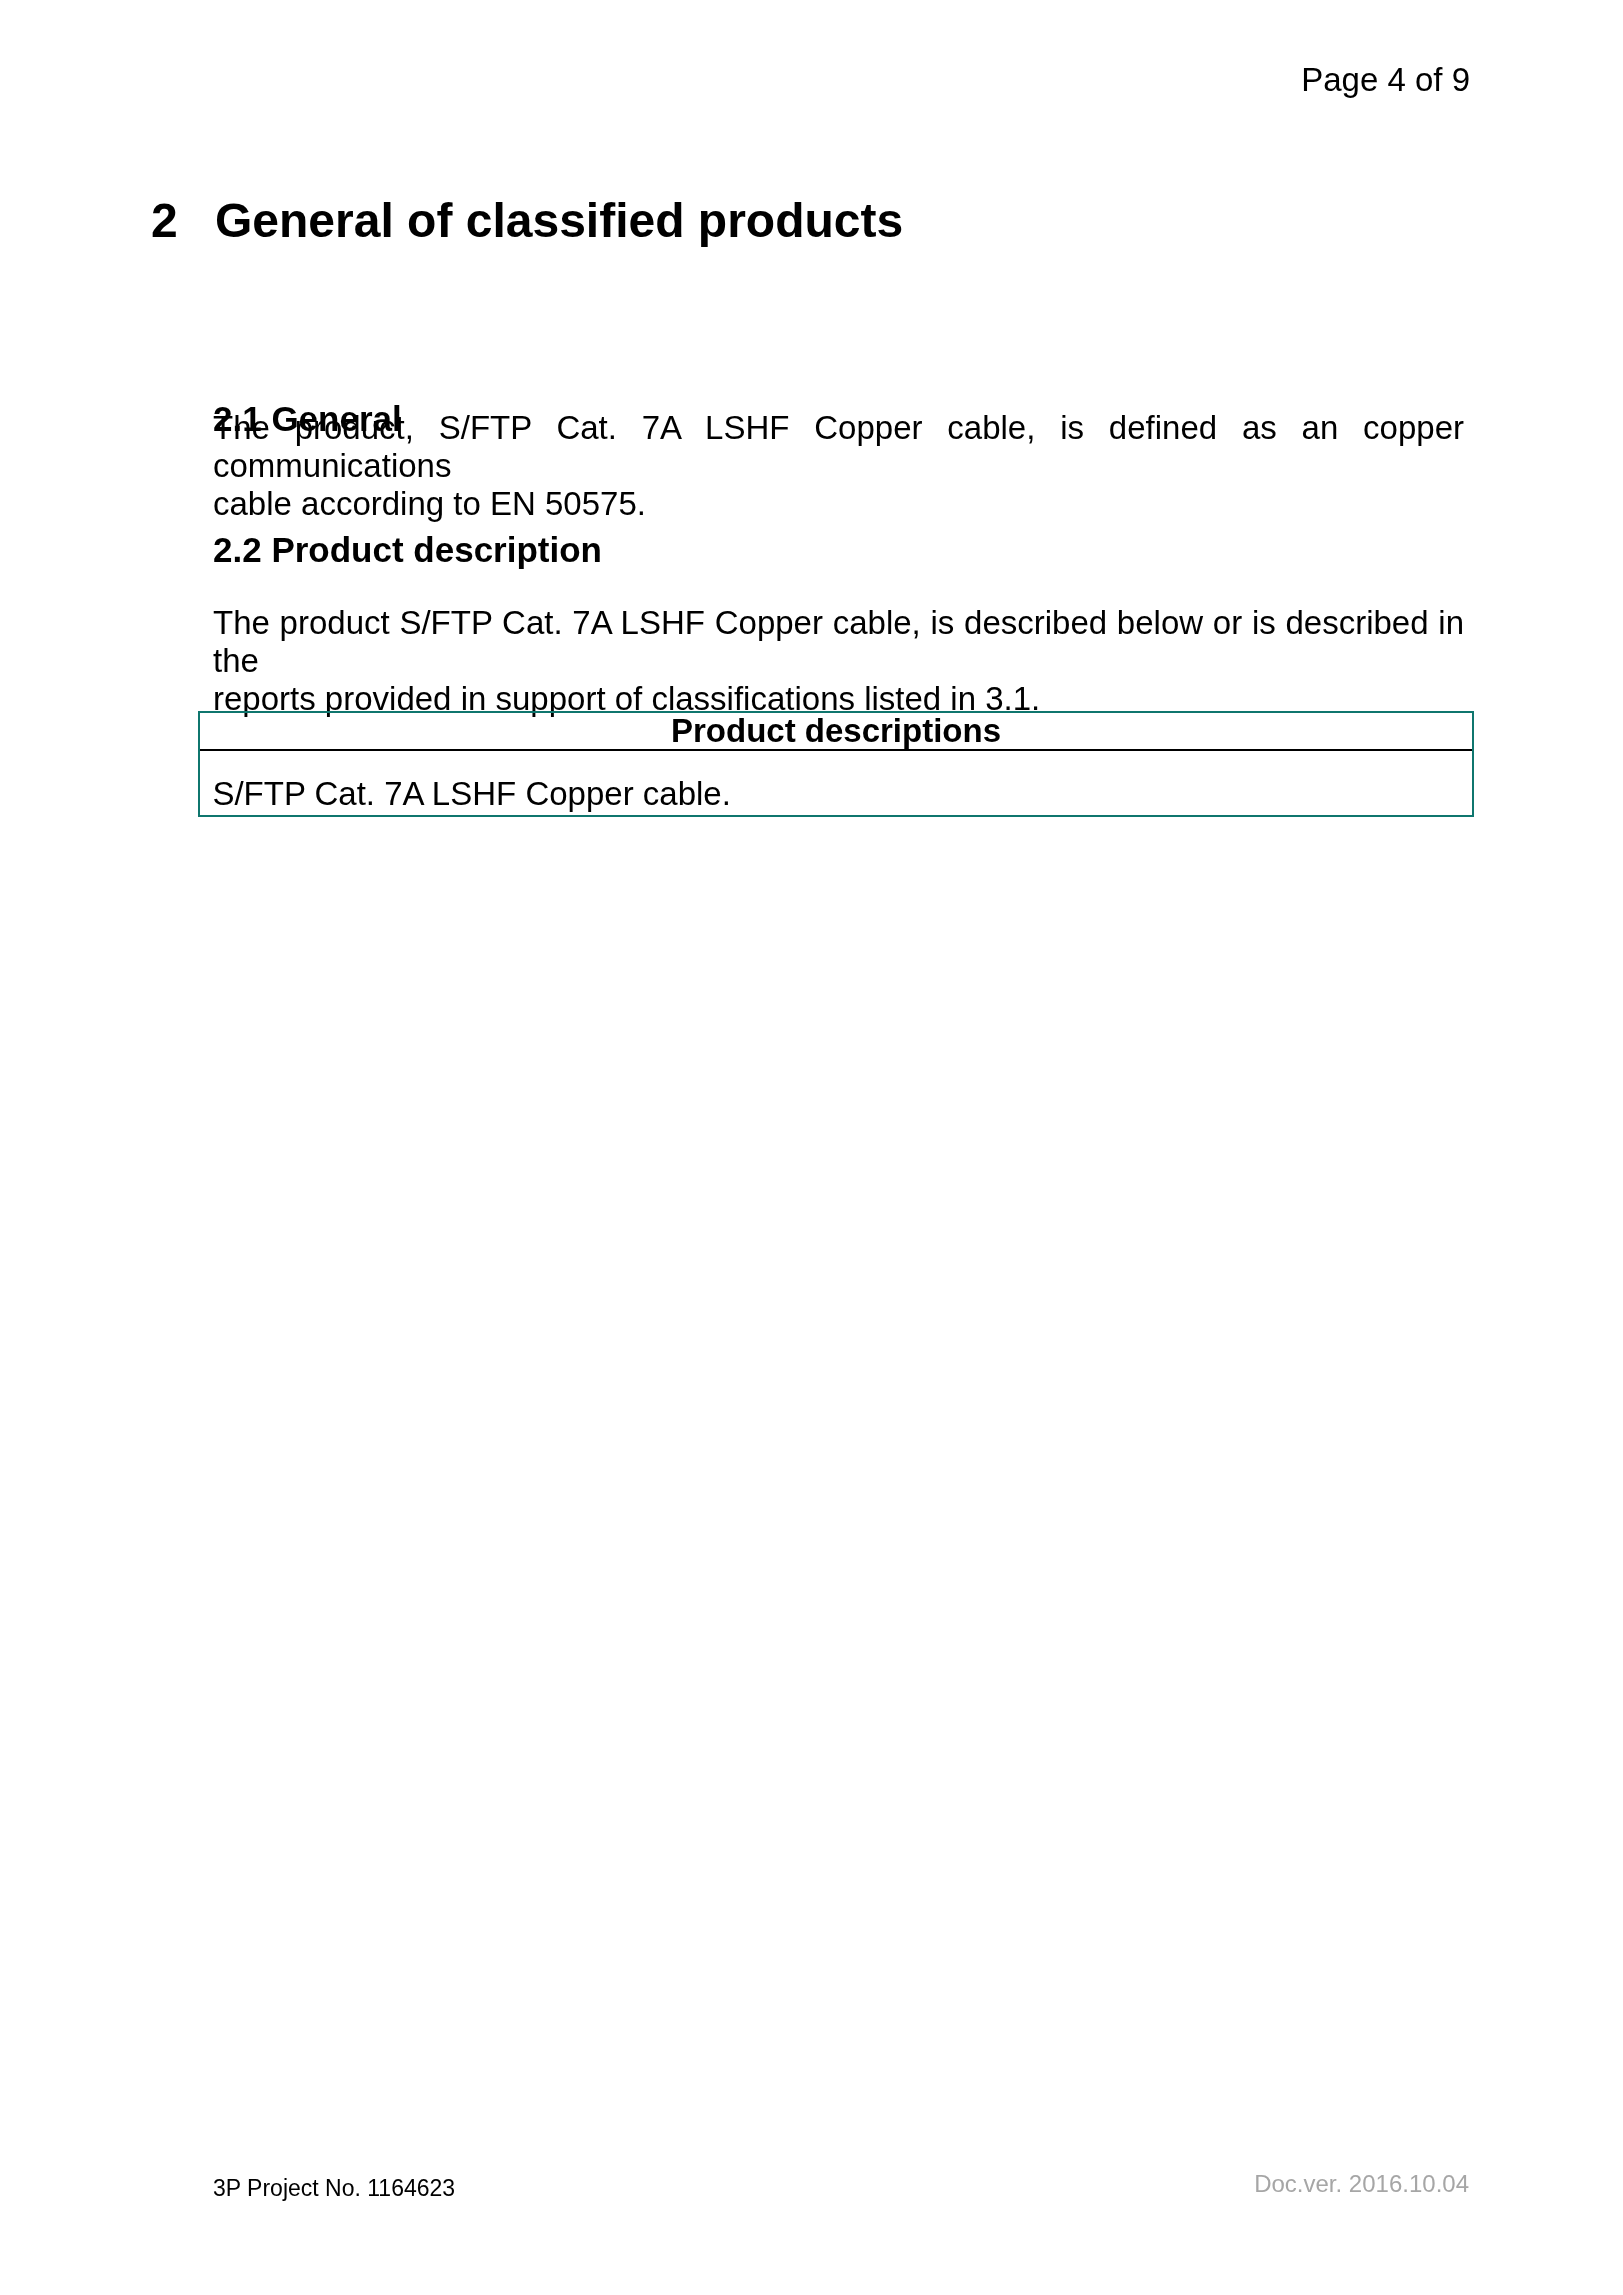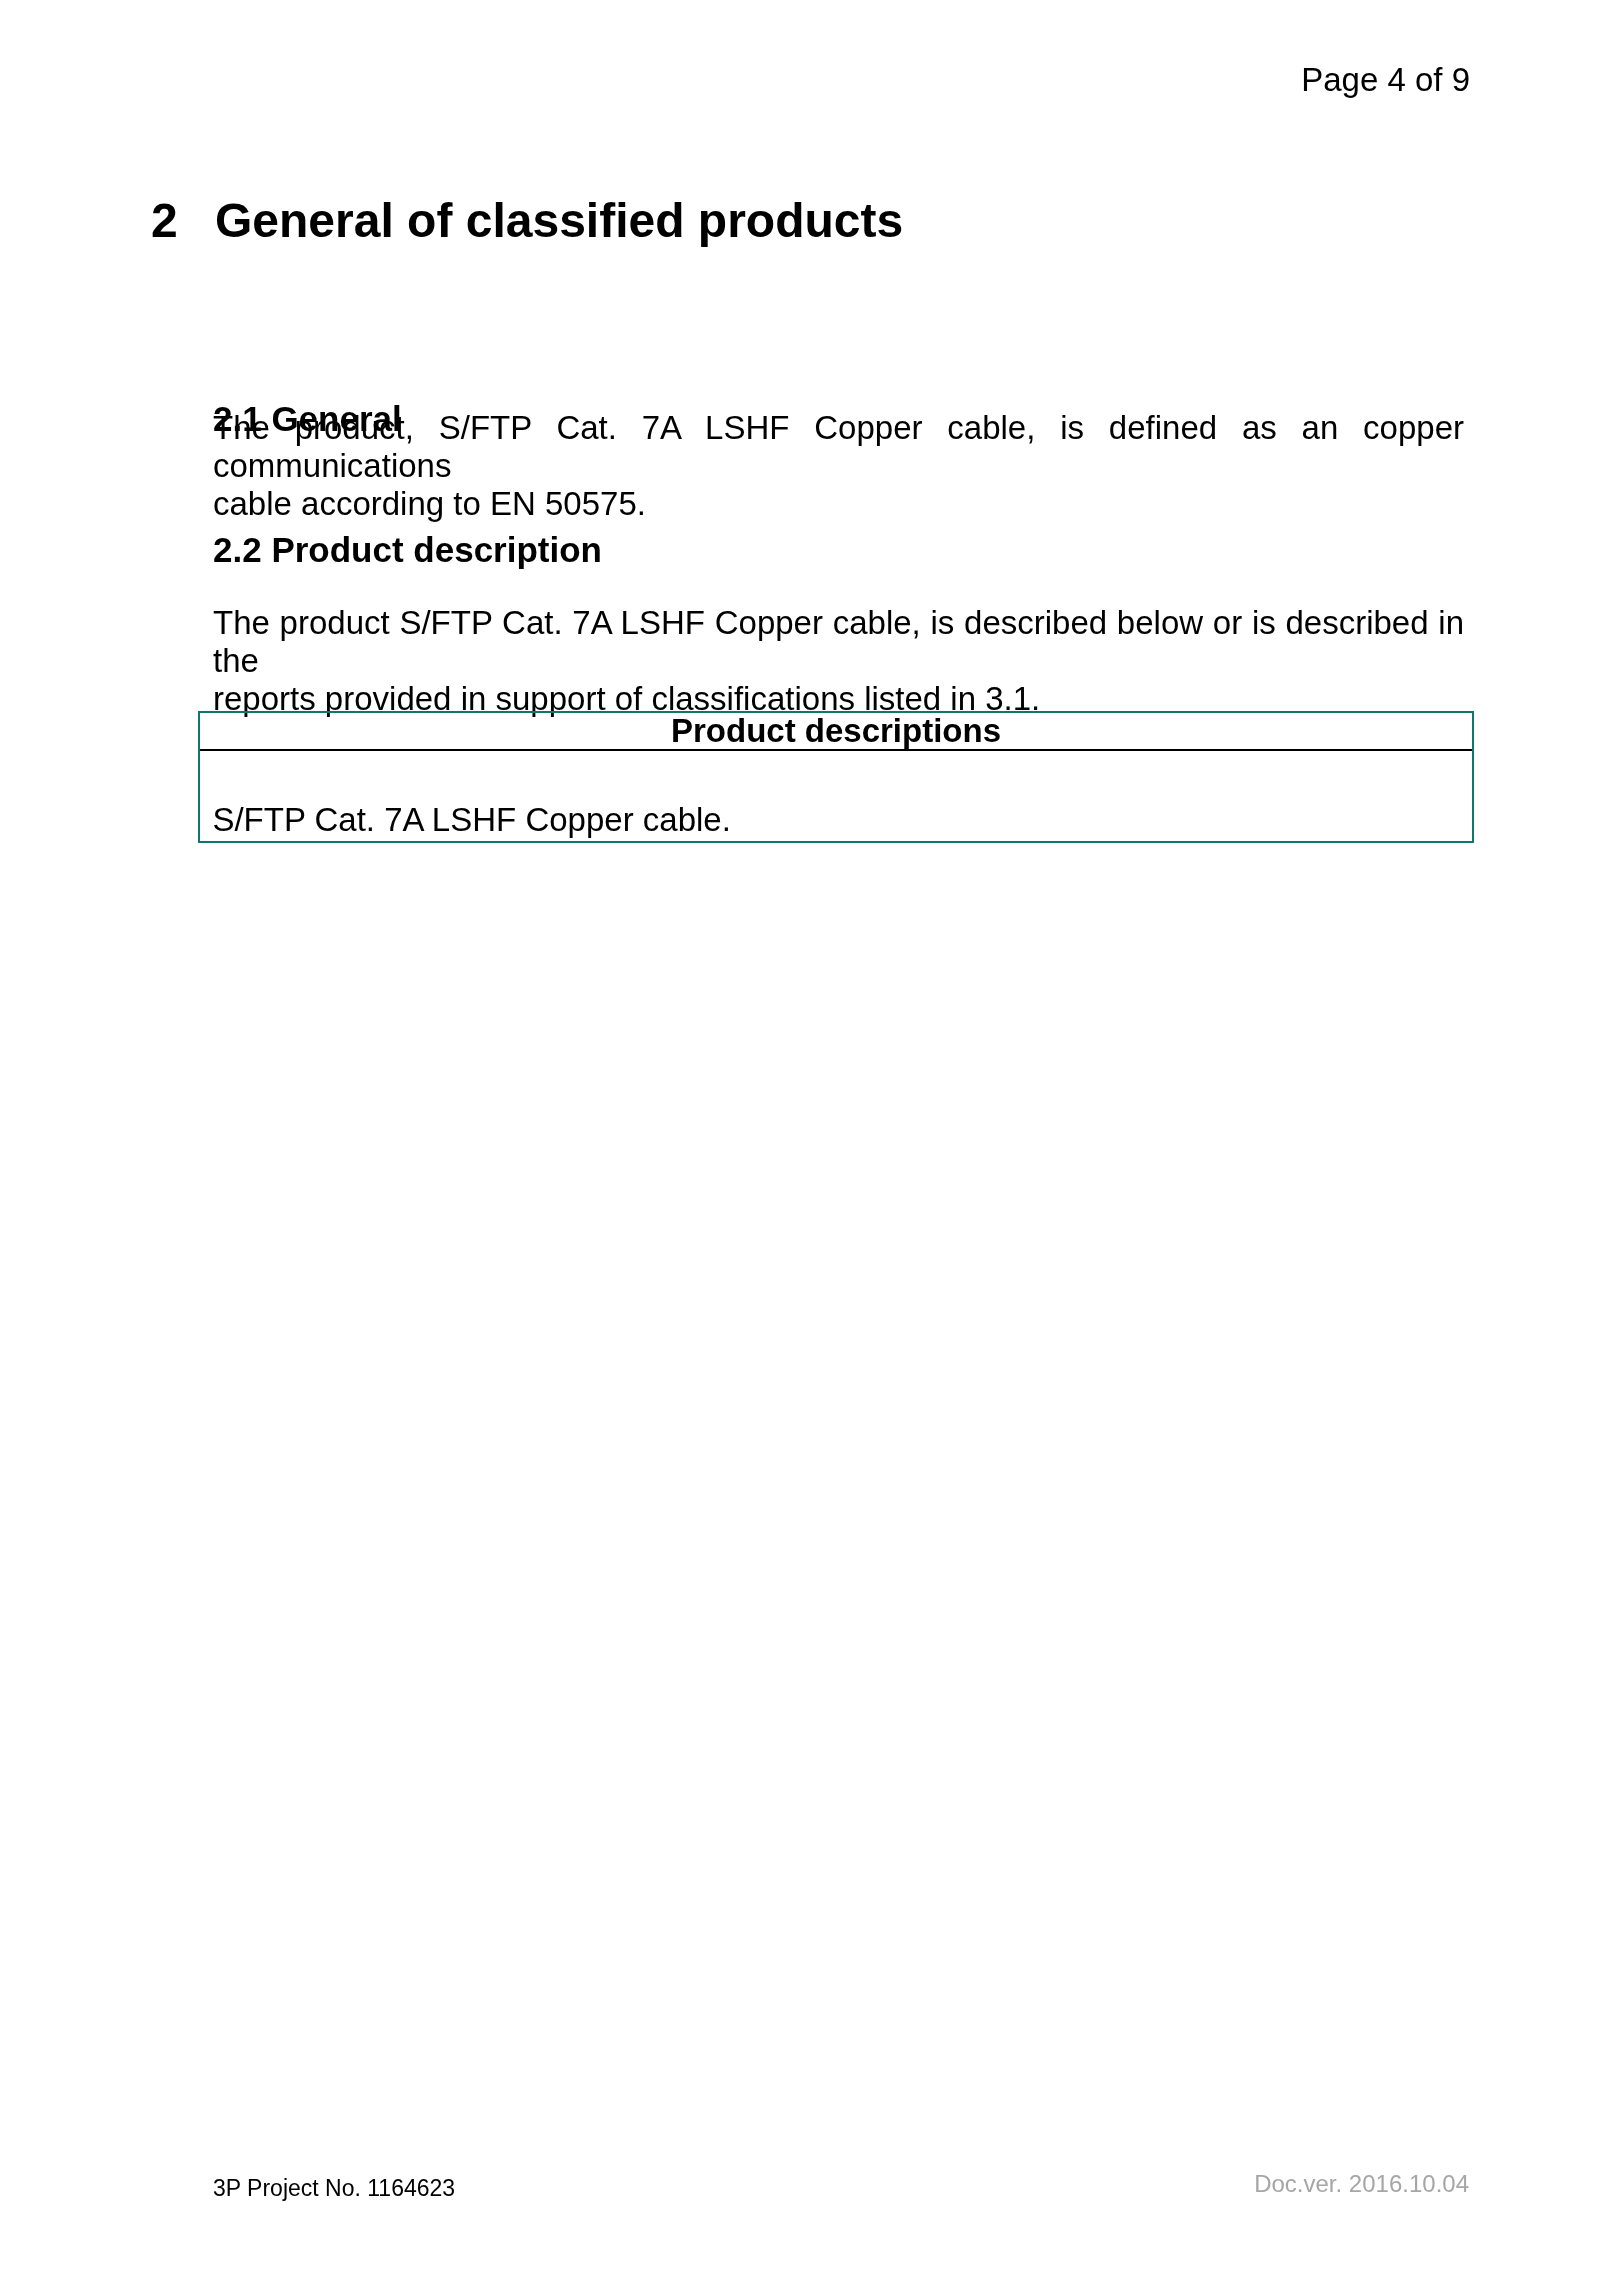--- a/index.html
+++ b/index.html
@@ -83,21 +83,21 @@
   }
   .pt-header-cell {
     height: 36px;
     line-height: 36px;
     border-bottom: 2px solid #000000;
     text-align: center;
     font-weight: bold;
     font-size: 33px;
   }
   .pt-body-cell {
-    height: 90px;
+    height: 64px;
     box-sizing: border-box;
     display: flex;
     align-items: flex-end;
     padding: 0 6.5px 2.6px 12.4px;
     font-size: 33px;
     line-height: 37px;
   }
 
   
   .footer-left {

